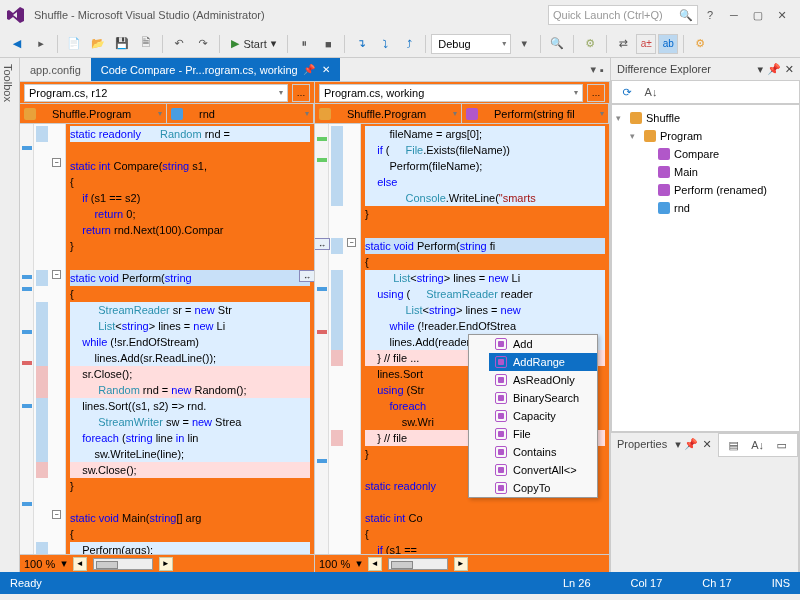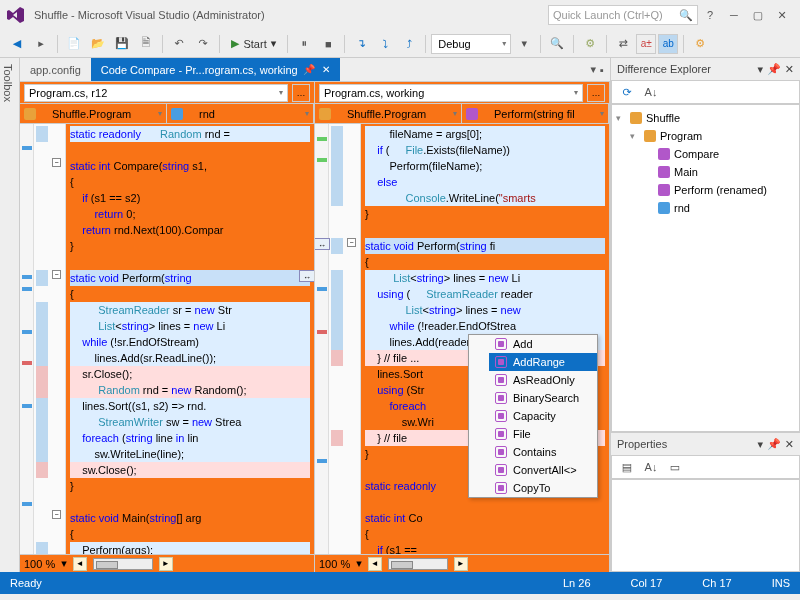--- a/index.html
+++ b/index.html
@@ -71,21 +71,21 @@
 .tree-item { display: flex; align-items: center; gap: 4px; height: 18px; padding-left: 0; cursor: pointer; }
 .tree-toggle { width: 10px; color: #888; font-size: 9px; }
 .tree-icon { width: 12px; height: 12px; border-radius: 2px; flex-shrink: 0; }
 .ti-ns { background: #e8a13a; }
 .ti-cls { background: #e8a13a; }
 .ti-m { background: #b157c9; }
 .ti-f { background: #4a9de0; }
 .panel-tabs { height: 22px; display: flex; border-top: 1px solid #ccc; }
 .panel-tab { flex: 1; padding: 3px 4px; border-right: 1px solid #ccc; font-size: 10px; cursor: pointer; overflow: hidden; white-space: nowrap; }
 .panel-tab.active { background: #fff; }
-.props-panel { height: 140px; border-top: 1px solid #ccc; display: flex; flex-direction: column; }
+.props-panel { height: 140px; border-top: 1px solid #ccc; display: flex; flex-direction: row; }
 .props-body { flex: 1; background: #fff; border: 1px solid #ccc; }
 .statusbar { height: 22px; background: #0e6fc5; color: #fff; display: flex; align-items: center; padding: 0 10px; gap: 40px; justify-content: space-between; }
 .statusbar .spacer { flex: 1; }
 .intellisense { position: absolute; left: 468px; top: 334px; width: 130px; background: #f8f8f8; border: 1px solid #999; box-shadow: 2px 2px 4px rgba(0,0,0,0.2); z-index: 100; padding-left: 20px; }
 .is-item { display: flex; align-items: center; gap: 6px; padding: 2px 6px; height: 18px; cursor: pointer; }
 .is-item.selected { background: #0e6fc5; color: #fff; }
 .is-icon { width: 12px; height: 12px; border: 1px solid #b157c9; border-radius: 2px; flex-shrink: 0; position: relative; }
 .is-icon::after { content: ''; position: absolute; left: 2px; top: 2px; width: 6px; height: 6px; background: #b157c9; border-radius: 1px; }
 .link-marker { position: absolute; width: 16px; height: 12px; background: #e8f0f8; border: 1px solid #88b; font-size: 8px; display: flex; align-items: center; justify-content: center; cursor: pointer; }
 </style>

